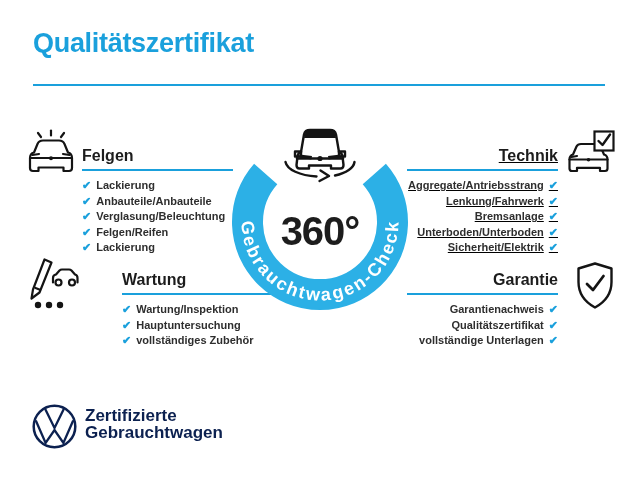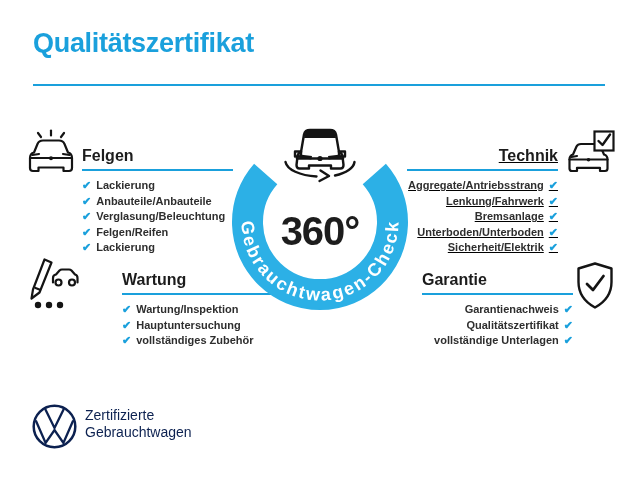--- a/index.html
+++ b/index.html
@@ -7,36 +7,36 @@
        font-family:"Liberation Sans",sans-serif;-webkit-font-smoothing:antialiased;}
   .abs{position:absolute;}
   
   #page-title{left:33px;top:28px;font-size:27px;font-weight:bold;color:#1aa0dc;letter-spacing:-0.3px;}
   #title-rule{left:33px;top:84px;width:572px;height:2px;background:#1aa0dc;}
   
   .sec{position:absolute;width:151px;}
   #sec-optik{left:82px;top:147px;}
   #sec-wartung{left:82px;top:271px;margin-left:40px;}
   #sec-technik{left:407px;top:147px;text-align:right;text-decoration:underline;}
-  #sec-garantie{left:422px;top:271px;}
+  #sec-garantie{left:407px;top:271px;text-align:right;}
   .sec h2{margin:0;font-size:16px;font-weight:bold;color:#1c1c1c;line-height:18px;}
   .sec .rule{height:2px;background:#1aa0dc;margin-top:4px;}
   .sec ul{list-style:none;margin:9px 0 0 0;padding:0;}
   .sec li{display:flex;align-items:baseline;gap:5px;font-size:11px;font-weight:600;
           color:#2e2e2e;margin-bottom:4.5px;line-height:11px;}
   .sec.right li{justify-content:flex-end;}
   .chk{color:#1aa0dc;font-size:11px;}
   
   #ring-svg{left:225px;top:127px;}
   #degree-label{left:225px;top:209px;width:190px;text-align:center;
                 font-size:40px;font-weight:bold;color:#1d1d1d;letter-spacing:-1px;}
   #car-top-icon{left:282px;top:125px;}
   
   #vw-logo{left:31px;top:403px;}
-  #footer-text{left:85px;top:407px;font-size:14px;font-weight:normal;color:#0c2150;line-height:17px;}
+  #footer-text{left:85px;top:407px;font-size:17px;font-weight:bold;color:#0c2150;line-height:17px;}
   svg{display:block;}
 </style>
 </head>
 <body>
 
 <div class="abs" id="page-title">Qualitätszertifikat</div>
 <div class="abs" id="title-rule"></div>
 
 <svg class="abs" style="left:25px;top:127px" width="52" height="52" viewBox="0 0 52 52">
   <g fill="none" stroke="#141414" stroke-width="2.2" stroke-linecap="round" stroke-linejoin="round">

